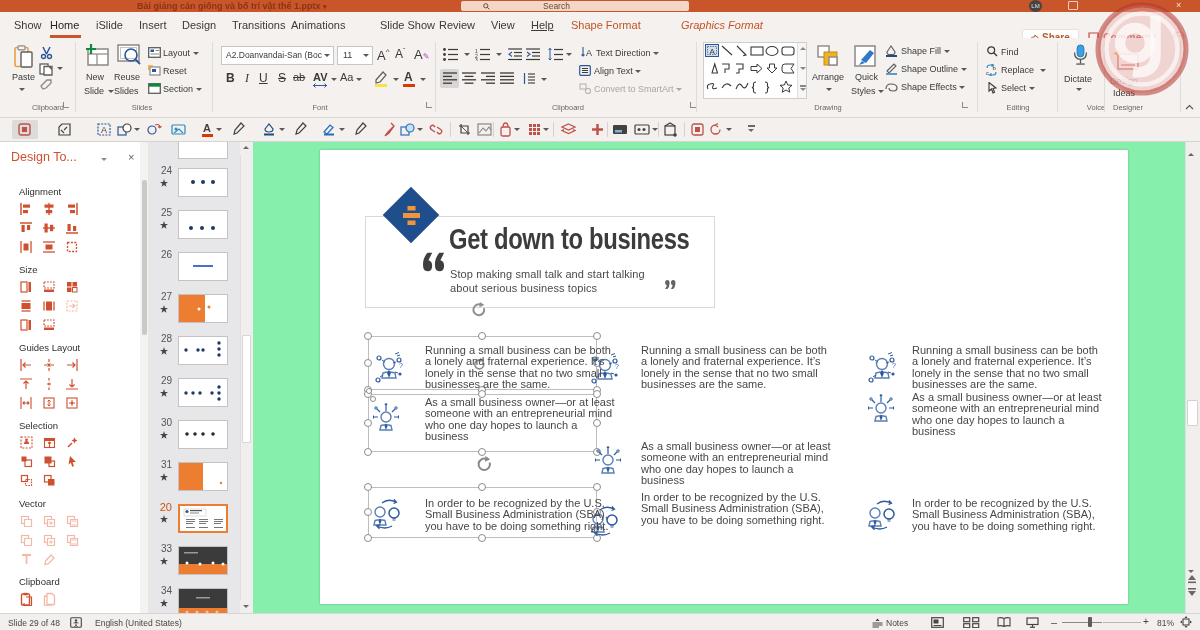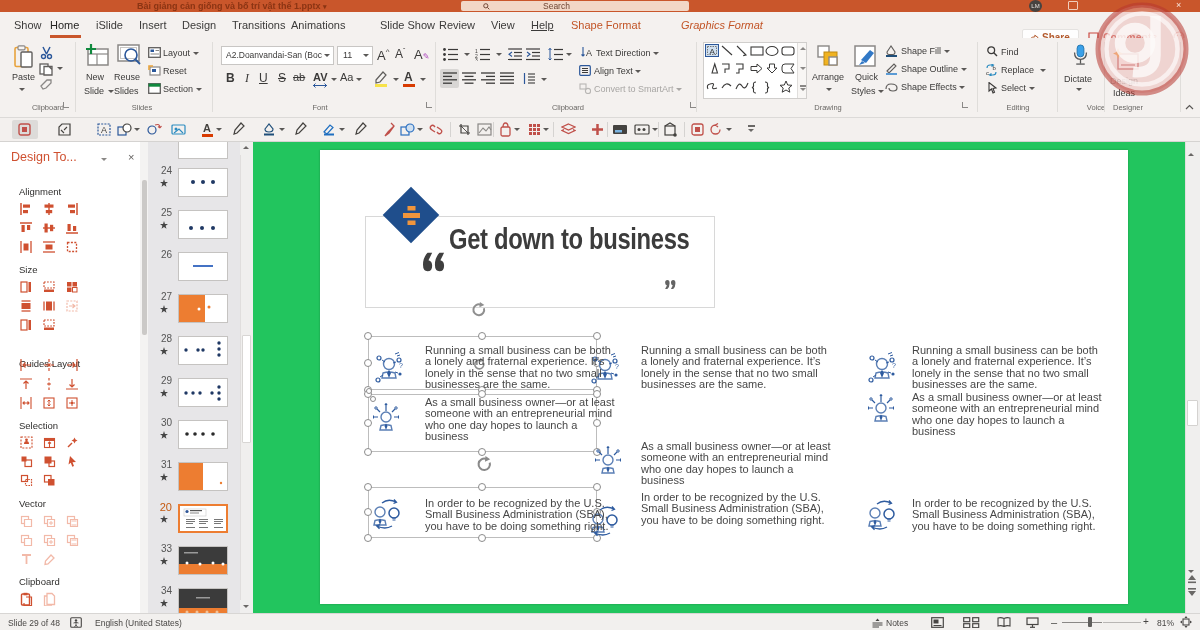--- a/index.html
+++ b/index.html
@@ -21,21 +21,21 @@
   
   #islidebar { left:0; top:118px; width:1200px; height:24px; background:#f3f0ee; border-bottom:1px solid #d5d3d1; }
   
   #designpanel { left:0; top:142px; width:148px; height:471px; background:#fff; border-right:1px solid #e0dedd; }
   .dsec { font-size:9.5px; color:#2f2e2d; }
   
   #thumbs { left:148px; top:142px; width:105px; height:471px; background:#e7e6e8; overflow:hidden; }
   .thumb { position:absolute; left:30px; width:50px; height:29px; background:#fff; border:1px solid #c5c3c1; }
   .tnum { position:absolute; left:6px; width:18px; text-align:right; font-size:10px; color:#555; }
   
-  #canvas { left:253px; top:142px; width:947px; height:471px; background:#22c55e; }
+  #canvas { left:253px; top:142px; width:947px; height:471px; background:#86efac; }
   #slide { position:absolute; left:67px; top:8px; width:808px; height:454px; background:#fff; box-shadow:0 0 2px rgba(0,0,0,.25); }
   .coltxt { position:absolute; font-size:11px; line-height:11.4px; color:#474747; letter-spacing:0px; }
   .handle { position:absolute; width:8px; height:8px; border-radius:50%; background:#fff; border:1px solid #8c8c8c; }
   
   #statusbar { left:0; top:613px; width:1200px; height:17px; background:#f2f0ee; border-top:1px solid #d8d6d4; font-size:8.5px; color:#484644; }
 </style>
 </head>
 <body>
   <div id="titlebar" class="abs">
     <div class="abs" style="left:137px;top:1px;font-size:9px;color:#8a3413;font-weight:bold;">Bài giảng cản giống và bố trí vật thể 1.pptx <span style="font-size:7px;">▾</span></div>
@@ -580,21 +580,21 @@
       <path d="M3 6 H9 M6.5 4 L9 6 L6.5 8" fill="none" stroke="#f2b9a8" stroke-width="1.1"></path>
     </svg>
     <svg class="abs" style="left:20px;top:177px;" width="12" height="12" viewBox="0 0 12 12">
       <rect x="1" y="1" width="6" height="10" fill="none" stroke="#cf5030" stroke-width="1.2"></rect>
       <rect x="8.5" y="1" width="2.5" height="10" fill="#cf5030"></rect>
     </svg>
     <svg class="abs" style="left:43px;top:177px;" width="12" height="12" viewBox="0 0 12 12">
       <rect x="1" y="1" width="10" height="6" fill="none" stroke="#cf5030" stroke-width="1.2" stroke-dasharray="1.8 1.2"></rect>
       <rect x="1" y="8.5" width="10" height="2.5" fill="#cf5030"></rect>
     </svg>
-    <div class="abs dsec" style="left:19px;top:216px;">Guides Layout</div>
+    <div class="abs dsec" style="left:19px;top:200px;">Guides Layout</div>
     <svg class="abs" style="left:20px;top:217px;" width="12" height="12" viewBox="0 0 12 12">
       <path d="M1 0 V12 M11 6 H3 M5.5 3.5 L3 6 L5.5 8.5" fill="none" stroke="#cf5030" stroke-width="1.2"></path>
     </svg>
     <svg class="abs" style="left:43px;top:217px;" width="12" height="12" viewBox="0 0 12 12">
       <path d="M6 0 V3 M6 9 V12 M1 6 H4 M8 6 H11 M4.5 4.5 L6 6 L7.5 4.5 M4.5 7.5 L6 6 L7.5 7.5" fill="none" stroke="#cf5030" stroke-width="1.2"></path>
     </svg>
     <svg class="abs" style="left:66px;top:217px;" width="12" height="12" viewBox="0 0 12 12">
       <path d="M11 0 V12 M1 6 H9 M6.5 3.5 L9 6 L6.5 8.5" fill="none" stroke="#cf5030" stroke-width="1.2"></path>
     </svg>
     <svg class="abs" style="left:20px;top:236px;" width="12" height="12" viewBox="0 0 12 12">
@@ -868,20 +868,21 @@
       <svg class="abs" style="left:83px;top:56px;" width="17" height="19" viewBox="0 0 17 19">
         <rect x="4.5" y="0" width="8" height="4.5" fill="#f0953c"></rect>
         <rect x="0" y="7" width="17" height="5" fill="#f0953c"></rect>
         <rect x="4.5" y="14.5" width="8" height="4.5" fill="#f0953c"></rect>
       </svg>
       <div class="abs" style="left:129px;top:75px;font-size:29px;line-height:29px;font-weight:bold;color:#3c3c3c;letter-spacing:-0.4px;transform:scaleX(0.82);transform-origin:0 0;white-space:nowrap;">Get down to business</div>
       <svg class="abs" style="left:103px;top:102px;" width="22" height="20" viewBox="0 0 24 20">
         <path d="M10 0 L6 8 Q10 9 10 14 Q10 20 5 20 Q0 20 0 13 Q0 5 5 0 Z" fill="#3f3f3f"></path>
         <path d="M23 0 L19 8 Q23 9 23 14 Q23 20 18 20 Q13 20 13 13 Q13 5 18 0 Z" fill="#3f3f3f"></path>
       </svg>
+      <div class="abs" style="left:130px;top:118px;font-size:11px;line-height:13.6px;color:#4a4a4a;letter-spacing:0.1px;">Stop making small talk and start talking<br>about serious business topics</div>
       <svg class="abs" style="left:345px;top:130px;" width="11" height="9" viewBox="0 0 24 20" opacity="0.85">
         <path d="M13 20 L17 12 Q13 11 13 6 Q13 0 18 0 Q23 0 23 7 Q23 15 18 20 Z" fill="#4a4a4a"></path>
         <path d="M0 20 L4 12 Q0 11 0 6 Q0 0 5 0 Q10 0 10 7 Q10 15 5 20 Z" fill="#4a4a4a"></path>
       </svg>
       <svg class="abs" style="left:150px;top:151px;" width="18" height="18" viewBox="0 0 20 20">
       <path d="M15.5 8 A6 6 0 1 1 12 4.2" fill="none" stroke="#8f8f8f" stroke-width="2.2"></path>
         <path d="M11 1 L16 4.5 L10.5 7 Z" fill="#8f8f8f"></path>
     </svg>
       <div class="abs" style="left:48px;top:186px;width:229px;height:54px;border:1px solid #bdbdbd;"></div>
       <div class="handle" style="left:44px;top:182px;"></div>

